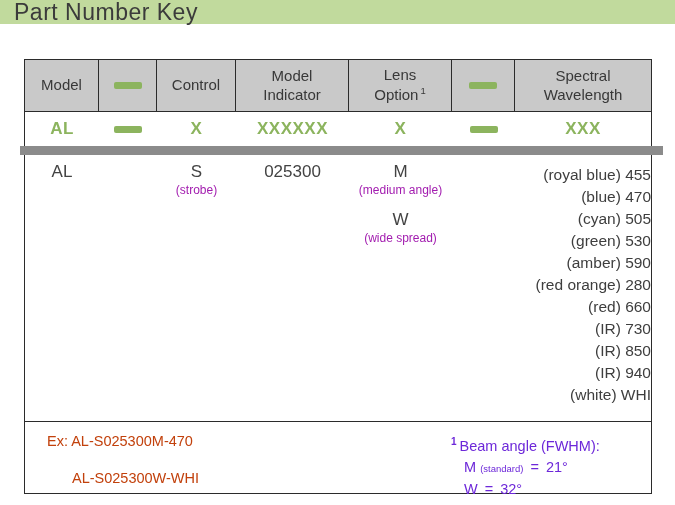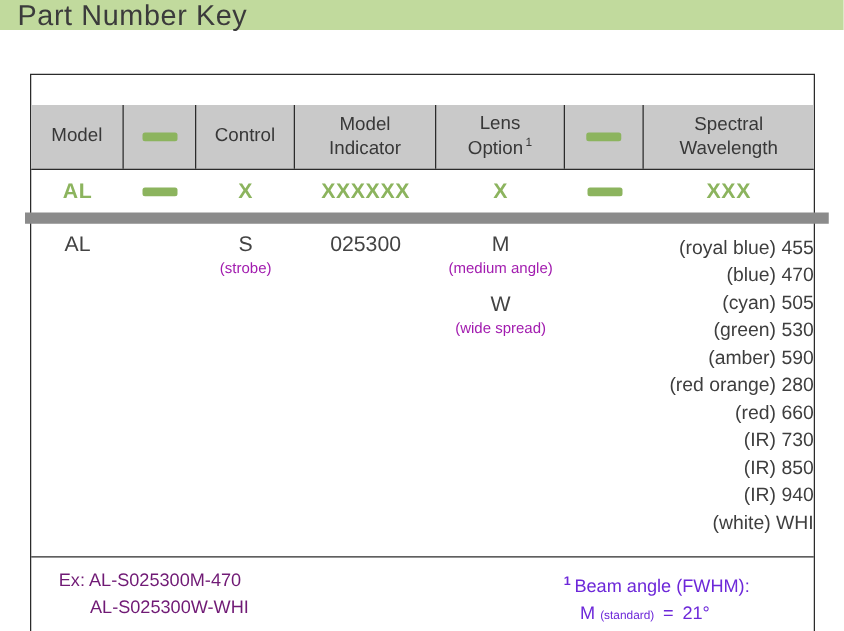--- a/index.html
+++ b/index.html
@@ -14,21 +14,21 @@
     padding-left:14px;
   }
   .title-bar span {
     font-size:23px; font-weight:300; color:#3b3b3b; letter-spacing:0.5px;
   }
   .pnk-table {
     position:absolute; left:24px; top:59px; width:628px;
     border:1.5px solid #2b2b2b; background:#ffffff;
   }
   .row { display:grid; grid-template-columns:74px 58px 79px 113px 103px 63px 1fr; }
-  .header-row { background:#c9c9c9; border-bottom:1.5px solid #2b2b2b; height:52px;margin-top:24px; }
+  .header-row { background:#c9c9c9; border-bottom:1.5px solid #2b2b2b; height:52px; }
   .header-row .cell {
     display:flex; align-items:center; justify-content:center; text-align:center;
     font-size:15px; line-height:1.25; color:#383838;
     border-right:1px solid #2b2b2b;
   }
   .header-row .cell:last-child { border-right:none; }
   .wrap70 { max-width:70px; }
   .wrap62 { max-width:62px; }
   .wrap95 { max-width:95px; }
   sup.hdr-sup { font-size:9.5px; vertical-align:super; margin-left:2px; }
@@ -44,23 +44,23 @@
   .sub-note { display:block; font-size:12px; color:#a21caf; line-height:14px; }
   .big { display:block; font-size:17px; line-height:22px; }
   .lens-group-2 { margin-top:12px; }
   .wave-list { padding-top:3px; font-size:15.5px; line-height:22px; color:#3e3e3e; }
   .wave-item { display:block;text-align:right; }
   .footer-row {
     border-top:1.5px solid #2b2b2b; height:72px;
     display:flex; justify-content:space-between;
     padding:9px 10px 0 22px;
   }
-  .examples { color:#701a75; font-size:14.5px; line-height:21px; }
+  .examples { color:#c2410c; font-size:14.5px; line-height:21px; }
   .ex-line { display:block; }
-  .ex-indent { padding-left:25px; }
+  .ex-indent { padding-left:25px;margin-top:16px; }
   .beam-note { width:190px; font-size:14.5px; line-height:21px; color:#6d28d9; }
   .beam-title sup { font-size:10px; font-weight:bold; vertical-align:super; margin-right:3px; }
   .beam-line { padding-left:13px; }
   .beam-qual { font-size:9.5px; }
   .beam-eq { margin:0 7px; }
 </style>
 </head>
 <body>
 
 <div class="title-bar">

